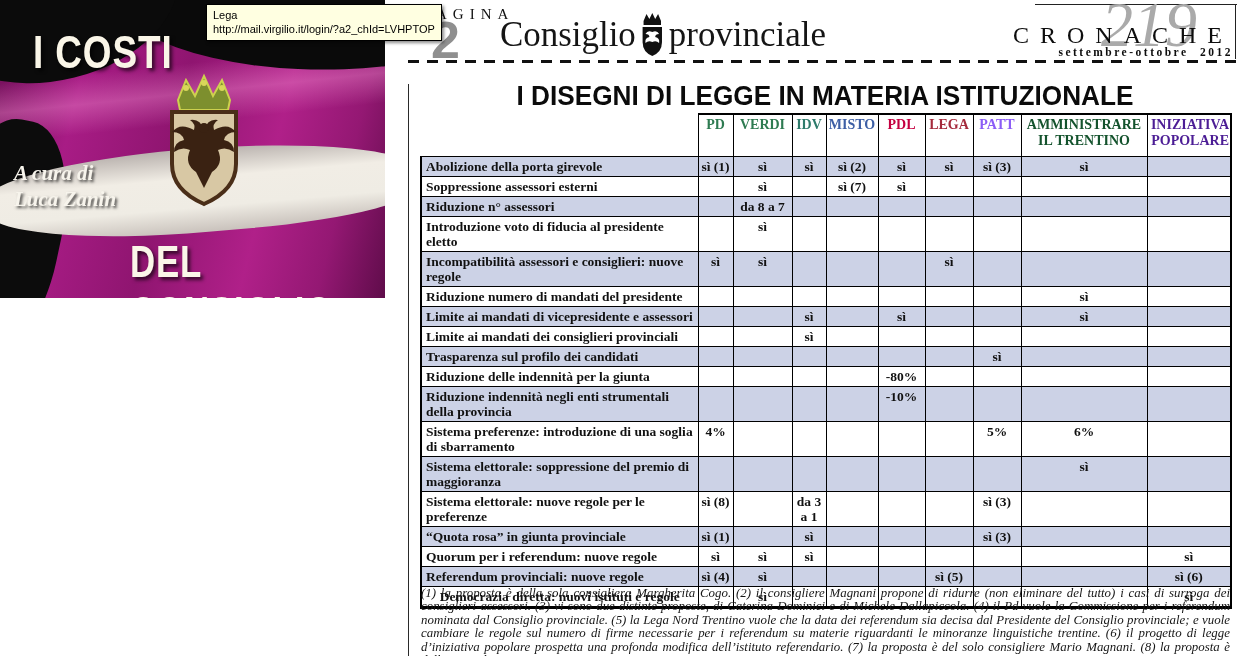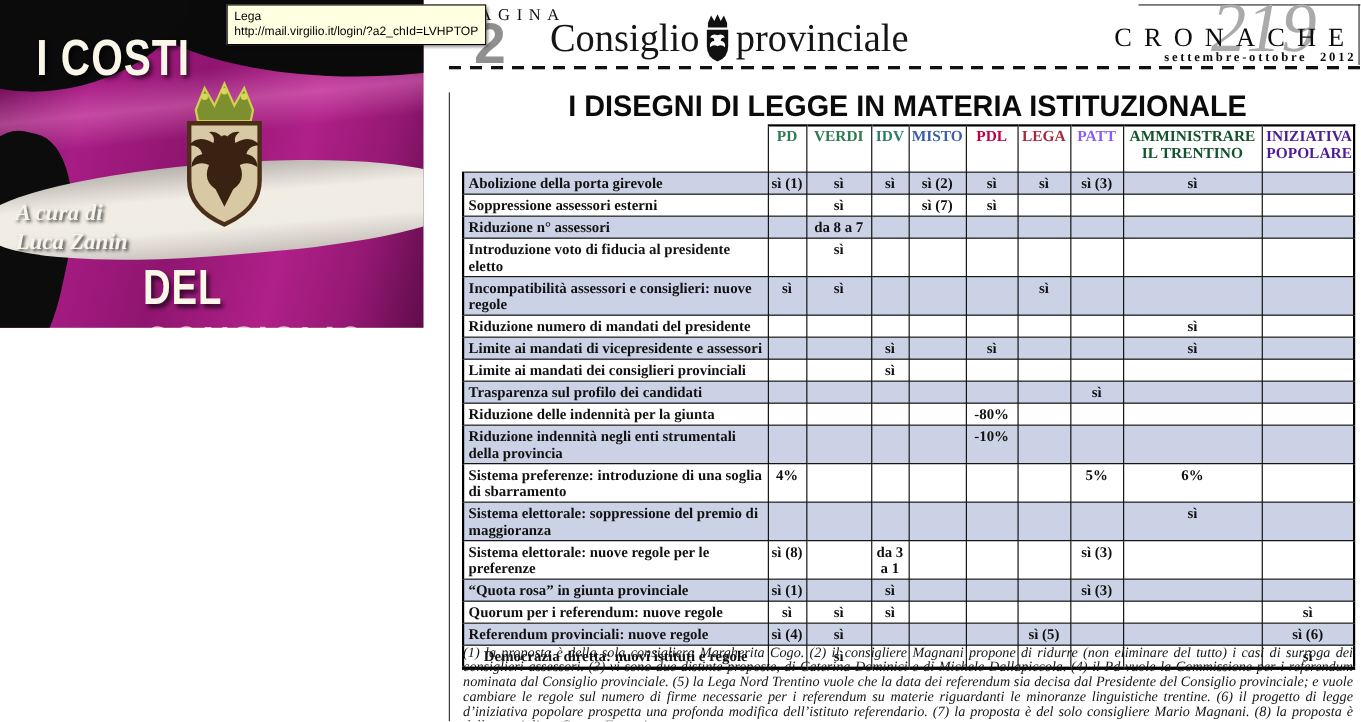--- a/index.html
+++ b/index.html
@@ -28,21 +28,21 @@
     transform:rotate(-5deg);
   }
   .cover-title-top {
     position:absolute; left:33px; top:26px; font-family:"Liberation Sans",sans-serif;
     font-weight:bold; font-size:42px; color:#faf6e8; transform:scaleX(.88) scaleY(1.1);
     transform-origin:left top; text-shadow:3px 3px 4px rgba(0,0,0,.65); letter-spacing:1px;
   }
   .cover-byline {
     position:absolute; left:14px; top:160px; font-family:"Liberation Serif",serif;
     font-style:italic; font-weight:bold; font-size:21px; line-height:1.25;
-    color:#f7f4ec; text-shadow:2px 2px 3px rgba(0,0,0,.7);margin-top:20px;
+    color:#f7f4ec; text-shadow:2px 2px 3px rgba(0,0,0,.7);
   }
   .cover-title-bottom {
     position:absolute; left:130px; top:236px; font-family:"Liberation Sans",sans-serif;
     font-weight:bold; font-size:41px; color:#faf6e8; transform:scaleX(.85) scaleY(1.1);
     transform-origin:left top; text-shadow:3px 3px 4px rgba(0,0,0,.65); letter-spacing:1px;
   }
   .cover-crest { position:absolute; left:148px; top:70px; }
 
   
   .tooltip {

